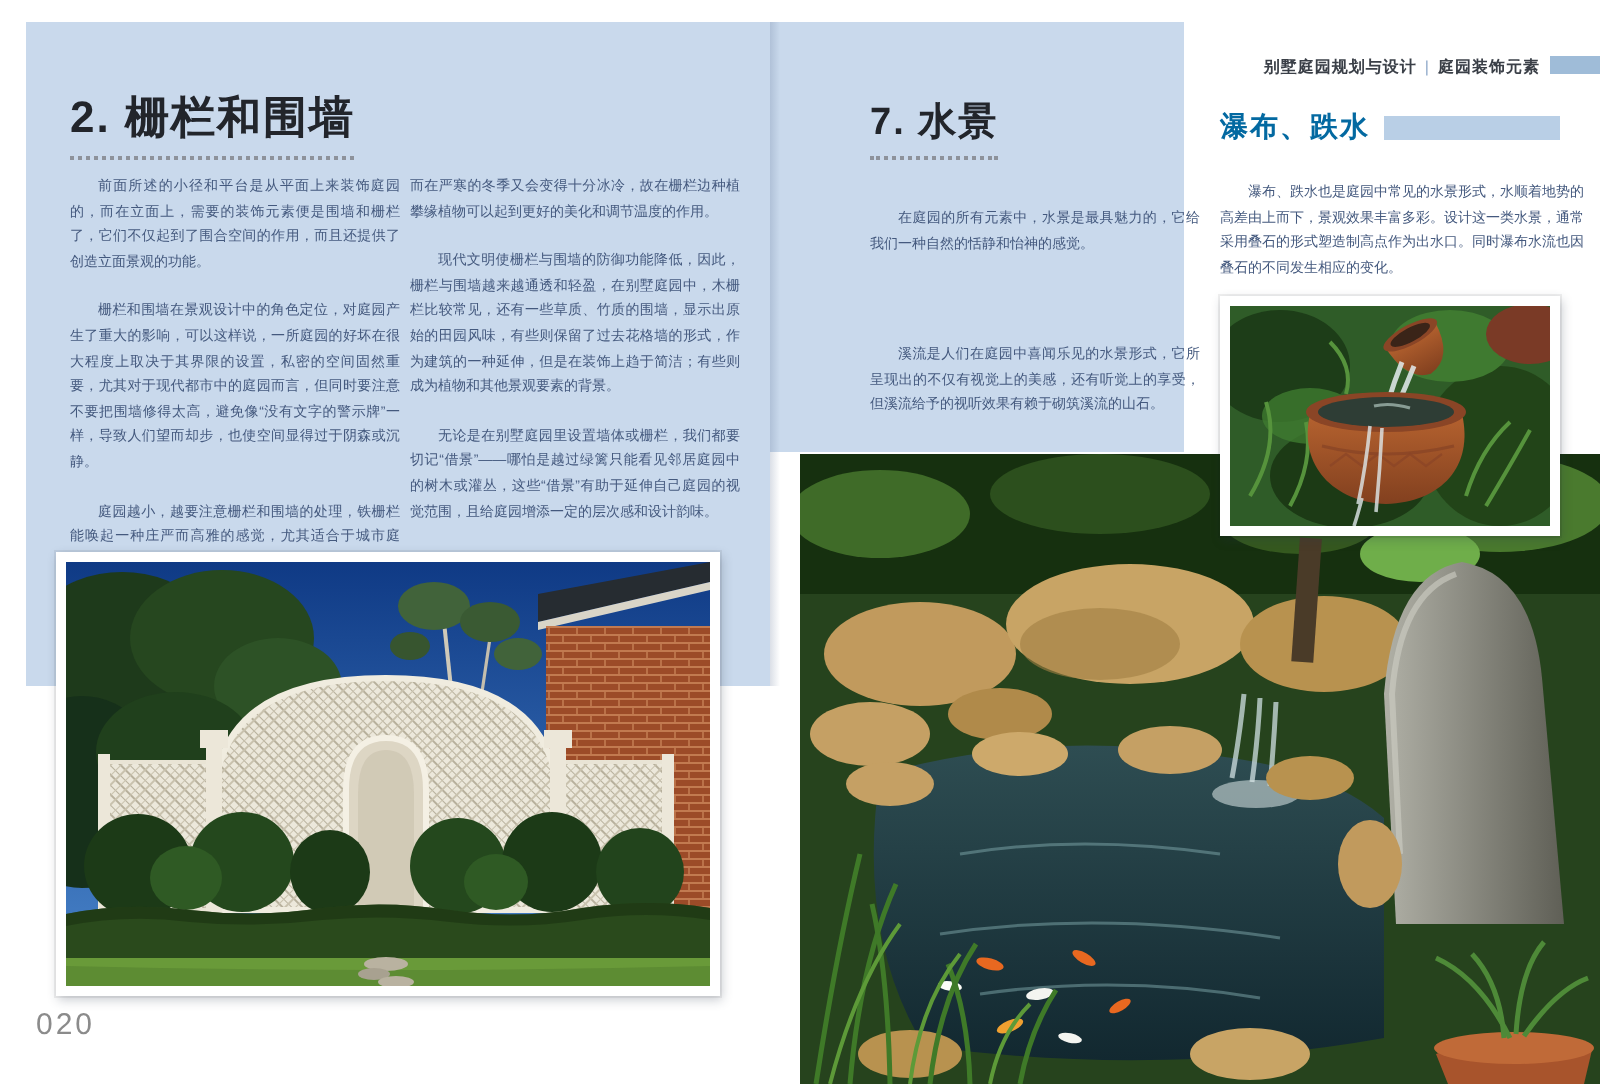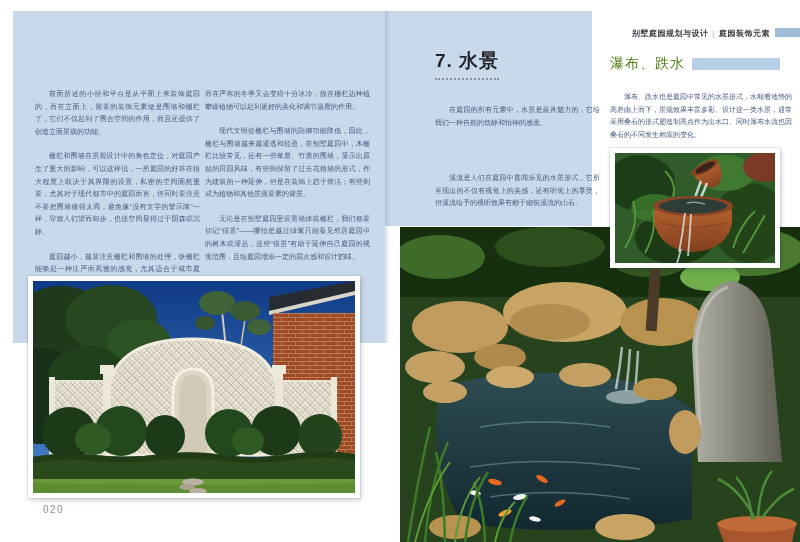--- a/index.html
+++ b/index.html
@@ -22,51 +22,52 @@
   .ind{text-indent:2em;}
   .col1{position:absolute;left:35px;top:88px;width:165px;}
   .col2{position:absolute;left:205px;top:88px;width:165px;}
   .intro{position:absolute;left:435px;top:97px;width:165px;}
   .stream-body{position:absolute;left:435px;top:165px;width:165px;}
   .falls-body{position:absolute;left:610px;top:84px;width:182px;}
   
   .sec-row{position:absolute;display:flex;align-items:center;}
   .sec-stream{left:435px;top:141px;}
   .sec-falls{left:610px;top:55px;}
-  .sec-title{font-family:"Liberation Serif", serif;font-weight:normal;color:#4d7c0f;}
+  .sec-title{font-family:"Liberation Serif", serif;font-weight:bold;color:#0369a1;}
   .t-stream{font-size:15px;letter-spacing:2px;}
   .t-falls{font-size:14px;letter-spacing:1px;}
   .bar{display:inline-block;margin-left:7px;}
   .white-bar{width:118px;height:13px;background:#ffffff;}
   .blue-bar{width:88px;height:12px;background:#b9cfe6;}
   
   .runhead{position:absolute;right:30px;top:28px;font-size:8px;font-weight:bold;color:#3a3f47;
            letter-spacing:0.5px;}
   .runhead .divider{color:#8fa9c9;margin:0 4px;font-weight:normal;}
   .runhead-bar{position:absolute;right:0;top:28px;width:25px;height:9px;background:#9fbcd8;}
   
   .photo{position:absolute;background:#ffffff;padding:5px;
          box-shadow:0 0 0 1px rgba(0,0,0,0.06), 1px 2px 5px rgba(40,50,70,0.25);}
   .photo svg{display:block;}
   .photo-fence{left:28px;top:276px;width:322px;height:212px;z-index:3;}
   .photo-urn{left:610px;top:148px;width:160px;height:110px;z-index:4;}
   .photo-pond{position:absolute;left:400px;top:227px;width:400px;height:315px;z-index:2;}
   .photo-pond svg{display:block;}
   
-  .pageno{position:absolute;left:43px;top:504px;font-size:10px;color:#8b8b8b;letter-spacing:1.5px;}
+  .pageno{position:absolute;left:18px;top:504px;font-size:15px;color:#8b8b8b;letter-spacing:1.5px;}
 </style>
 </head>
 <body>
 
 <div class="canvas">
 
   <div class="panel-left"></div>
   <div class="panel-right"></div>
   <div class="spine"></div>
 
+  <h1 class="heading-l"><span class="dotted">2. 栅栏和围墙</span></h1>
 
   <div class="col1 btxt">
     <p class="p ind">前面所述的小径和平台是从平面上来装饰庭园的，而在立面上，需要的装饰元素便是围墙和栅栏了，它们不仅起到了围合空间的作用，而且还提供了创造立面景观的功能。</p>
     <p class="p ind">栅栏和围墙在景观设计中的角色定位，对庭园产生了重大的影响，可以这样说，一所庭园的好坏在很大程度上取决于其界限的设置，私密的空间固然重要，尤其对于现代都市中的庭园而言，但同时要注意不要把围墙修得太高，避免像“没有文字的警示牌”一样，导致人们望而却步，也使空间显得过于阴森或沉静。</p>
     <p class="p ind">庭园越小，越要注意栅栏和围墙的处理，铁栅栏能唤起一种庄严而高雅的感觉，尤其适合于城市庭园，但由于铁制品容易生锈腐蚀，且在夏季的暴晒下会变得灼热无比，</p>
   </div>
   <div class="col2 btxt">
     <p class="p">而在严寒的冬季又会变得十分冰冷，故在栅栏边种植攀缘植物可以起到更好的美化和调节温度的作用。</p>
     <p class="p ind">现代文明使栅栏与围墙的防御功能降低，因此，栅栏与围墙越来越通透和轻盈，在别墅庭园中，木栅栏比较常见，还有一些草质、竹质的围墙，显示出原始的田园风味，有些则保留了过去花格墙的形式，作为建筑的一种延伸，但是在装饰上趋于简洁；有些则成为植物和其他景观要素的背景。</p>
     <p class="p ind">无论是在别墅庭园里设置墙体或栅栏，我们都要切记“借景”——哪怕是越过绿篱只能看见邻居庭园中的树木或灌丛，这些“借景”有助于延伸自己庭园的视觉范围，且给庭园增添一定的层次感和设计韵味。</p>

